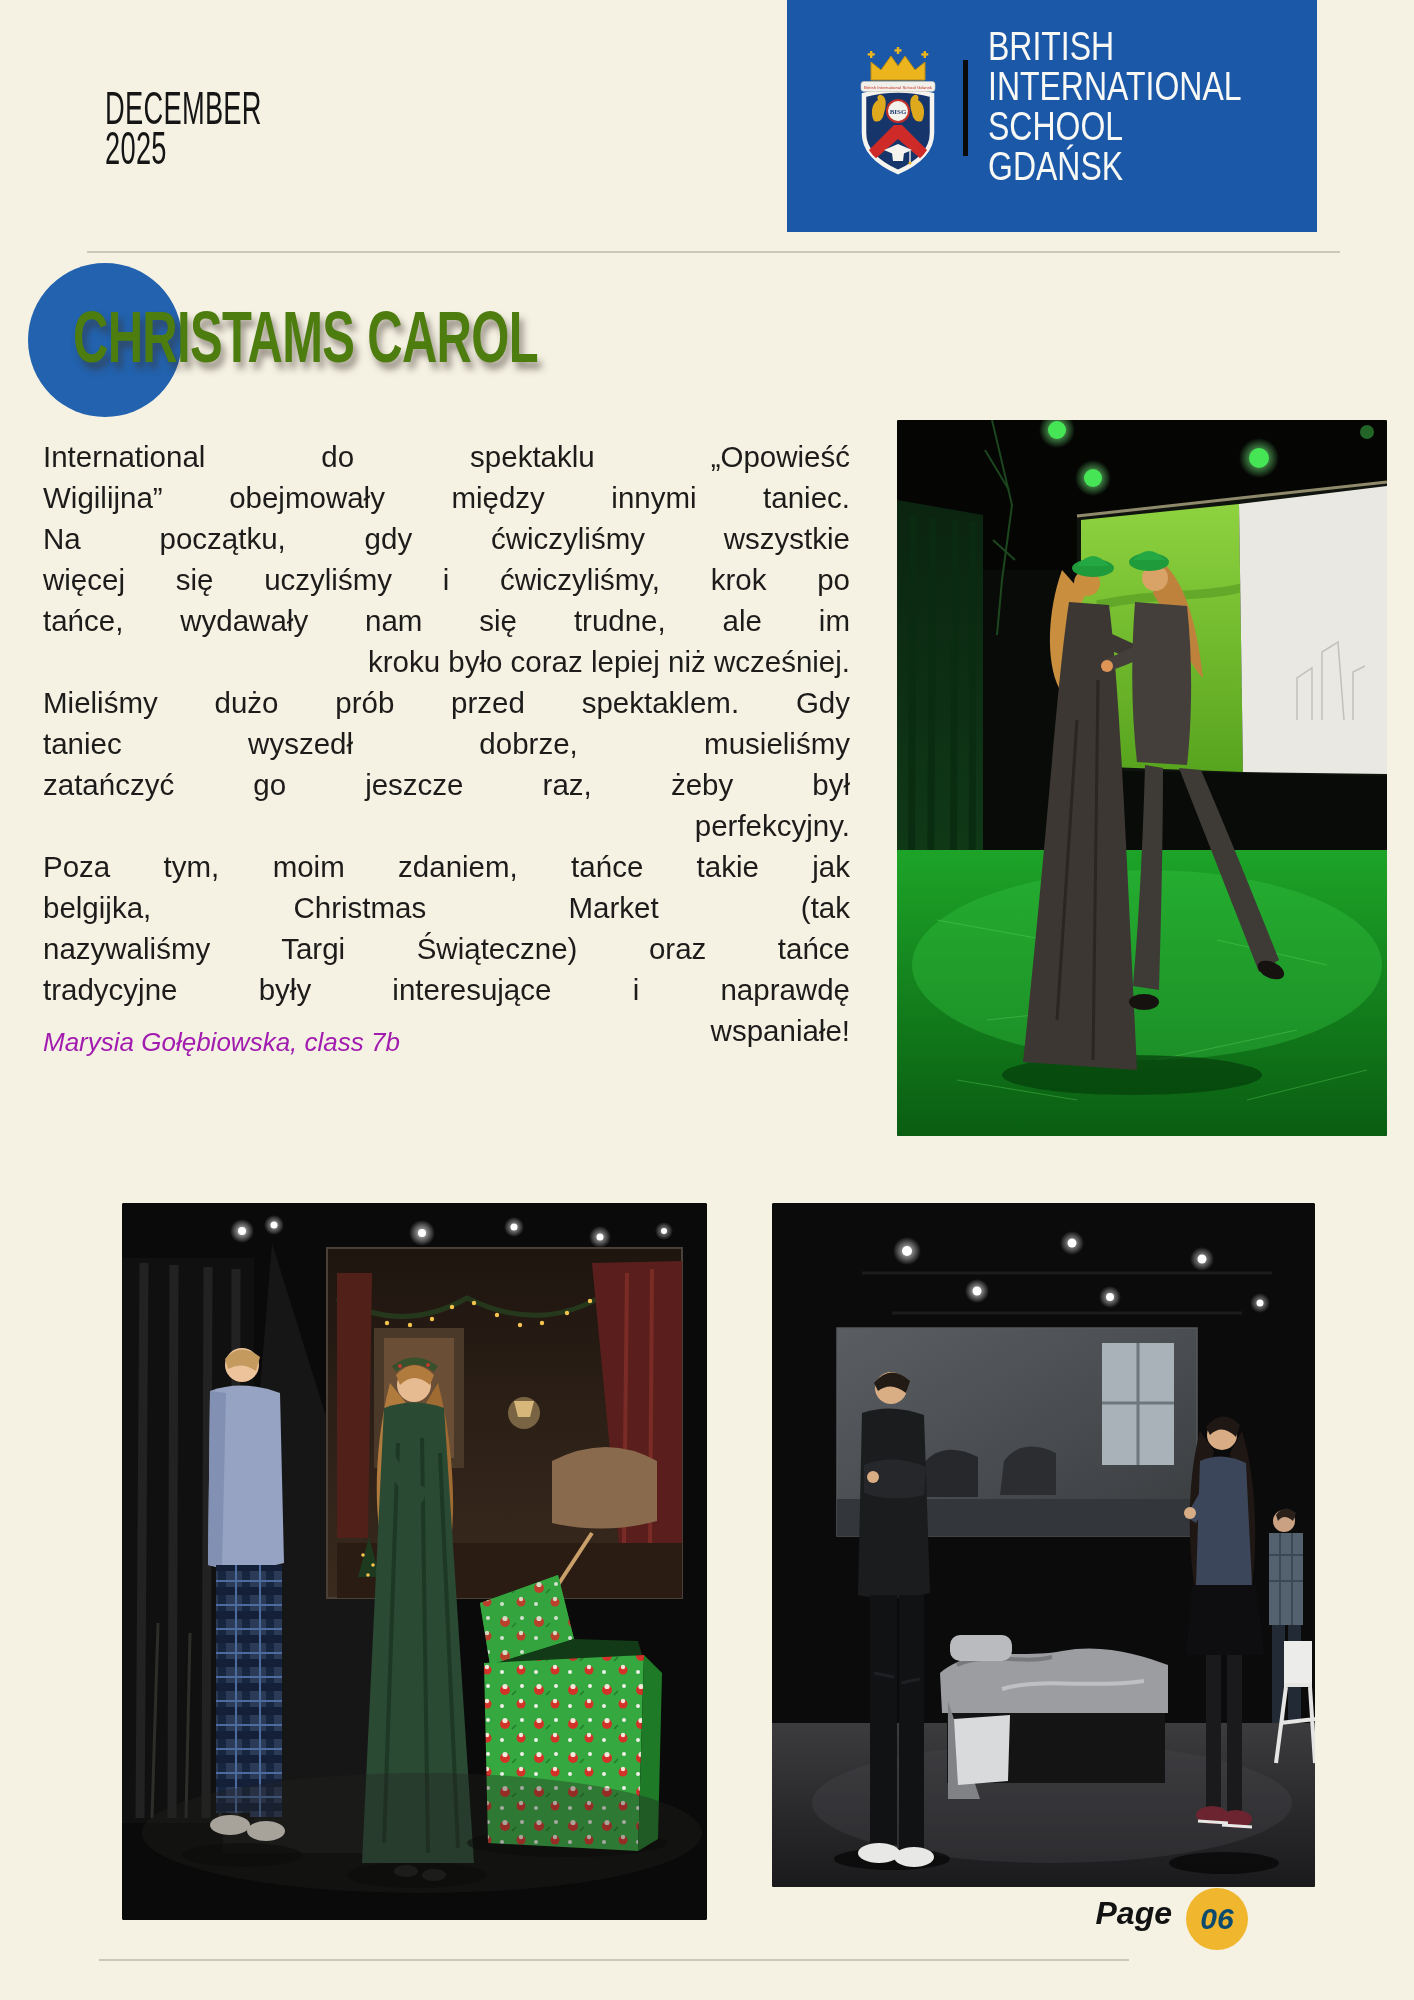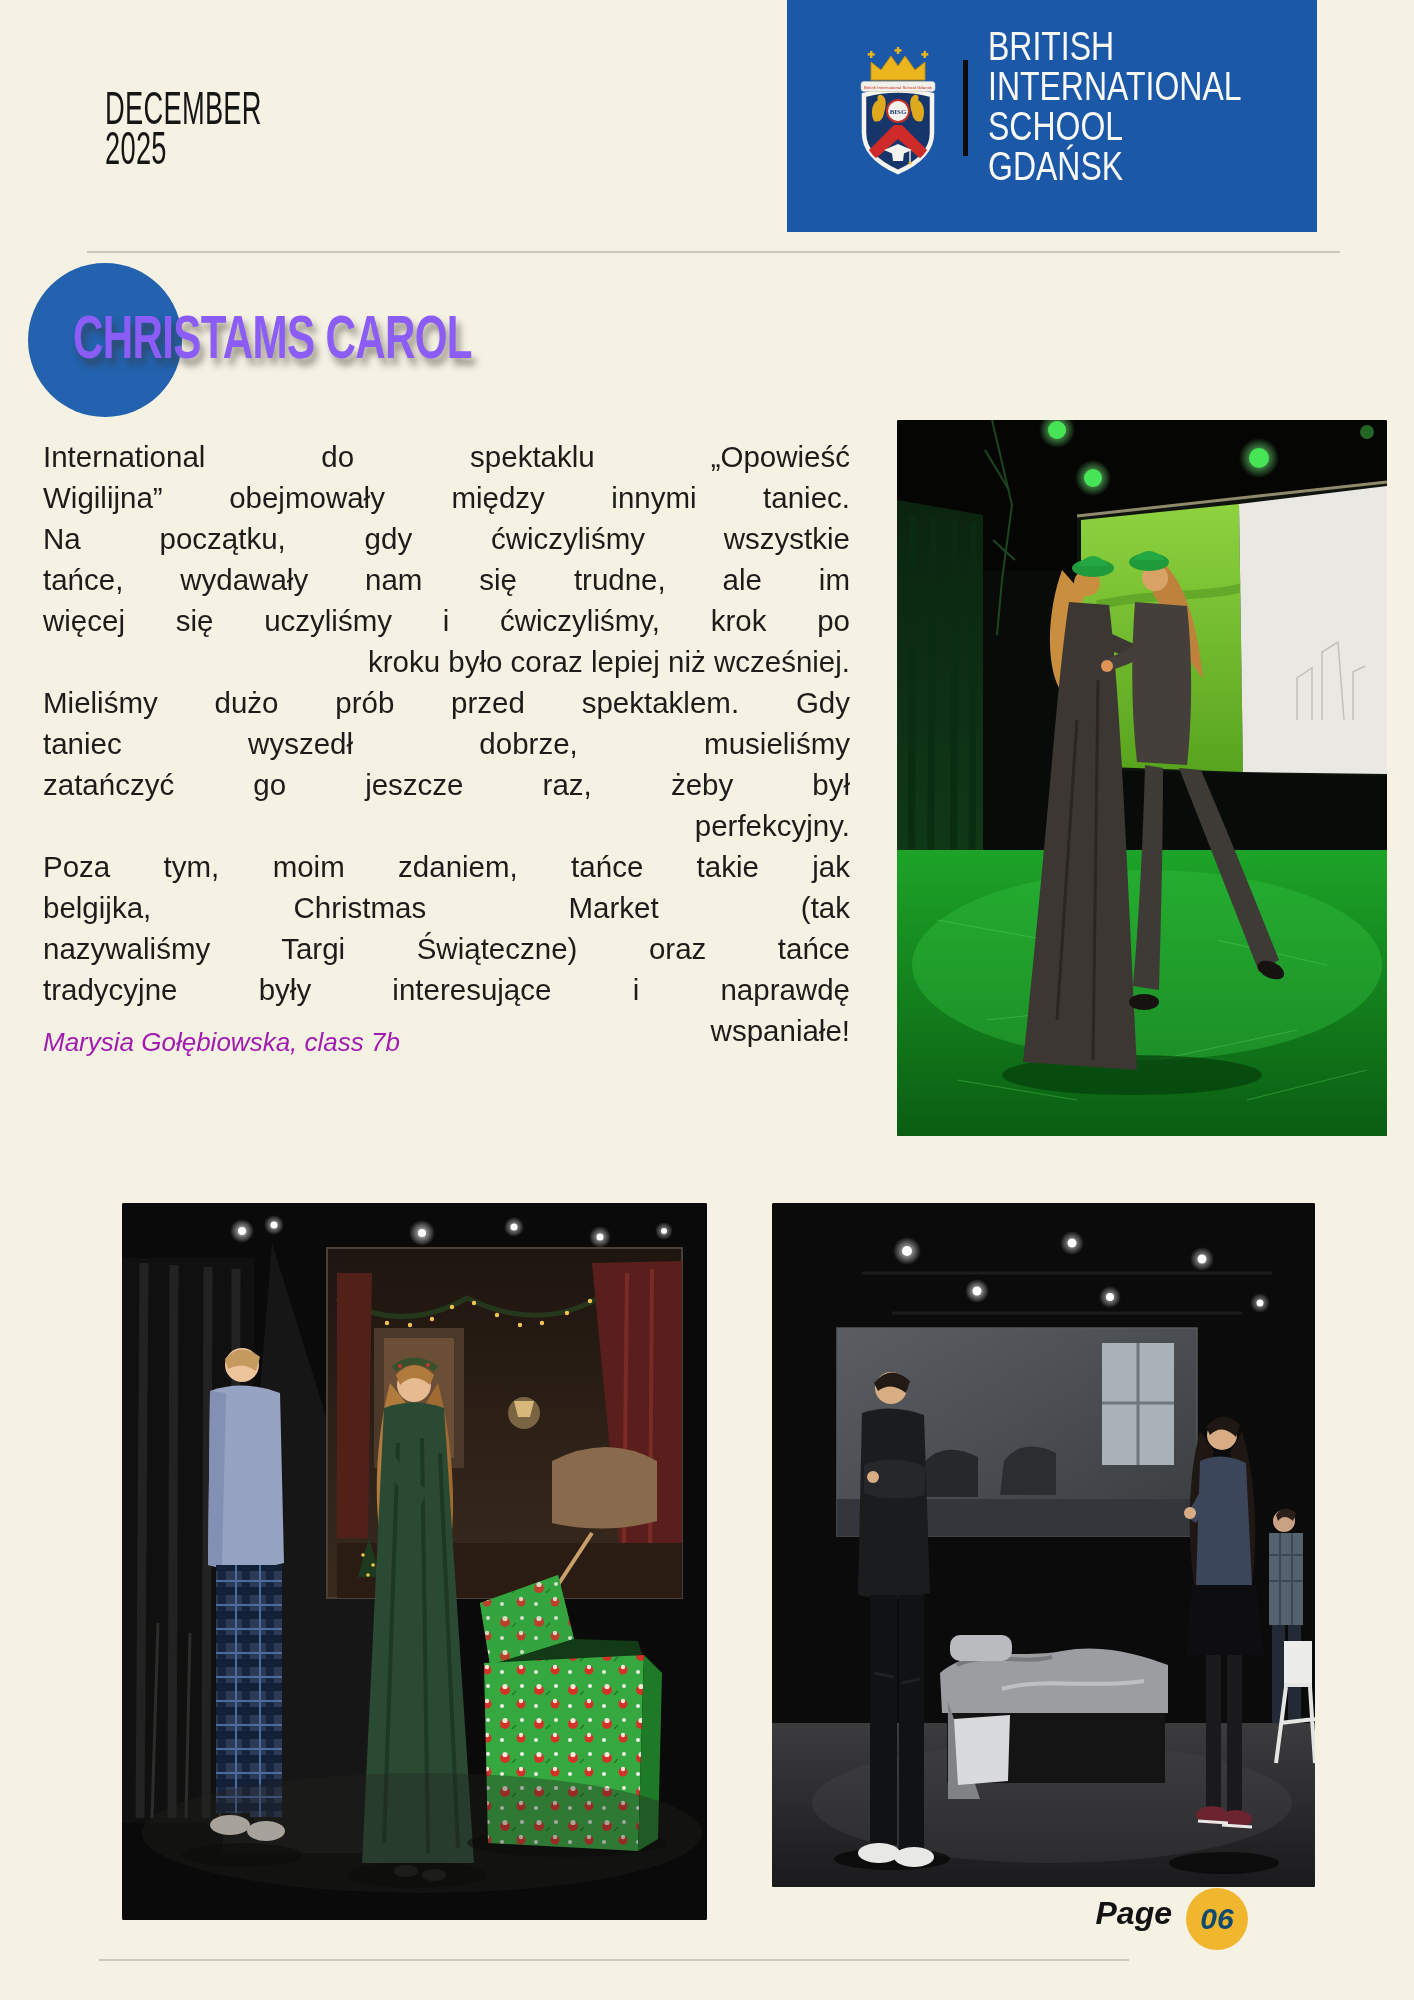--- a/index.html
+++ b/index.html
@@ -32,22 +32,22 @@
     font-weight:400;color:#F8F8F5;letter-spacing:0;white-space:nowrap;}
   .logo-text .squeeze{transform:scaleX(.78);}
 
   .rule{position:absolute;height:2px;background:#CBC8BB;}
   .rule-top{left:87px;top:251px;width:1253px;}
   .rule-bottom{left:99px;top:1959px;width:1030px;}
 
   
   .accent-circle{position:absolute;left:28px;top:263px;width:154px;height:154px;border-radius:50%;
     background:var(--accent-circle-blue);}
-  .article-title{position:absolute;left:73px;top:302px;font-size:62px;line-height:70px;
-    font-weight:900;color:#8b5cf6;letter-spacing:-1px;white-space:nowrap;
+  .article-title{position:absolute;left:73px;top:302px;font-size:72px;line-height:70px;
+    font-weight:900;color:#4d7c0f;letter-spacing:-1px;white-space:nowrap;
     text-shadow:6px 7px 9px rgba(60,50,40,.5);}
   .article-title .squeeze{transform:scaleX(.68);}
 
   
   .body-text{position:absolute;left:43px;top:436px;width:807px;font-size:29.5px;
     line-height:41px;color:#1D1C1A;}
   .bline{text-align:right;}
   .bline.j{text-align:justify;text-align-last:justify;}
   .byline{position:absolute;left:43px;top:1027px;font-size:26px;line-height:30px;
     font-style:italic;color:#a21caf;}
@@ -132,22 +132,22 @@
 
   <div class="rule rule-top"></div>
 
   <div class="accent-circle"></div>
   <h1 class="article-title"><span class="squeeze">CHRISTAMS CAROL</span></h1>
 
   <div class="body-text">
     <div class="bline j">International do spektaklu „Opowieść</div>
     <div class="bline j">Wigilijna” obejmowały między innymi taniec.</div>
     <div class="bline j">Na początku, gdy ćwiczyliśmy wszystkie</div>
+    <div class="bline j">więcej się uczyliśmy i ćwiczyliśmy, krok po</div>
     <div class="bline j">tańce, wydawały nam się trudne, ale im</div>
-    <div class="bline j">więcej się uczyliśmy i ćwiczyliśmy, krok po</div>
     <div class="bline">kroku było coraz lepiej niż wcześniej.</div>
     <div class="bline j">Mieliśmy dużo prób przed spektaklem. Gdy</div>
     <div class="bline j">taniec wyszedł dobrze, musieliśmy</div>
     <div class="bline j">zatańczyć go jeszcze raz, żeby był</div>
     <div class="bline">perfekcyjny.</div>
     <div class="bline j">Poza tym, moim zdaniem, tańce takie jak</div>
     <div class="bline j">belgijka, Christmas Market (tak</div>
     <div class="bline j">nazywaliśmy Targi Świąteczne) oraz tańce</div>
     <div class="bline j">tradycyjne były interesujące i naprawdę</div>
     <div class="bline">wspaniałe!</div>

